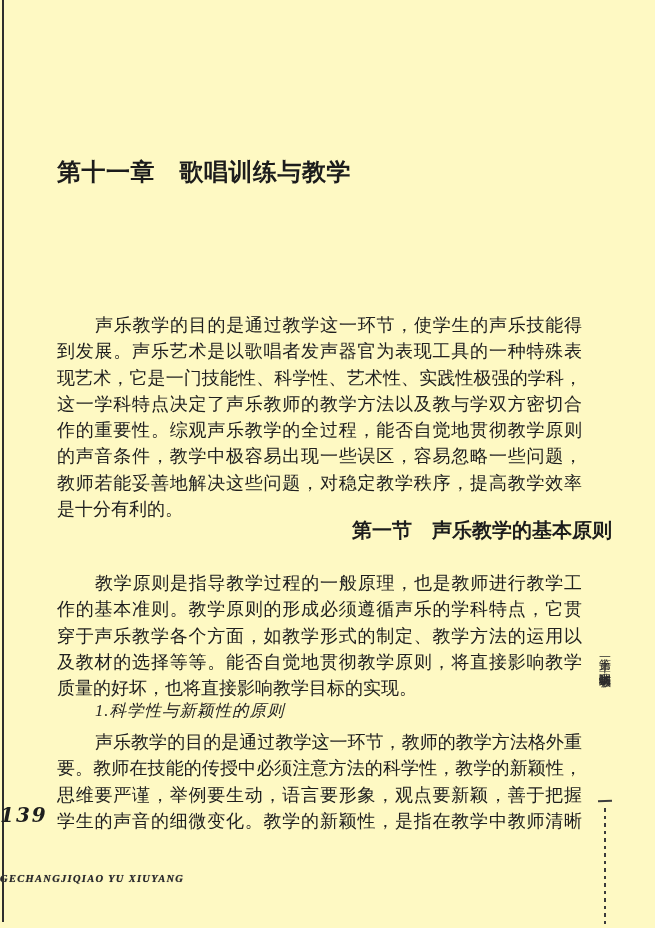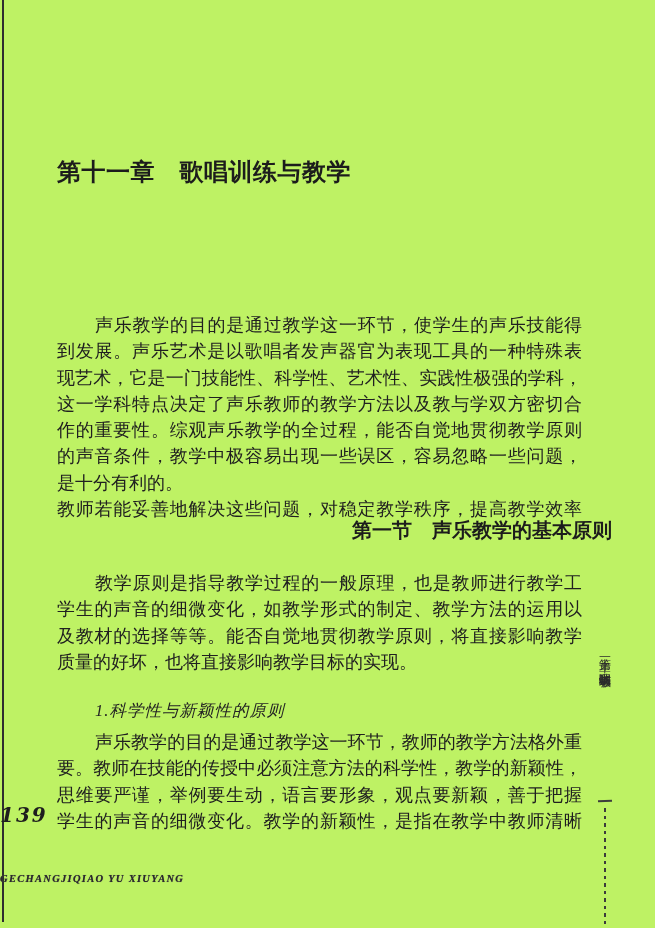--- a/index.html
+++ b/index.html
@@ -4,21 +4,21 @@
 <style>
   html,body{margin:0;padding:0;}
   body{
     width:655px;height:928px;
     background:#e9e9e9;
     font-family:"Liberation Serif", serif;
   }
   .page{
     position:relative;
     width:655px;height:928px;
-    background:#bef264;
+    background:#fef9c3;
     color:#222222;
     overflow:hidden;
   }
   
   .scan-edge{
     position:absolute;left:2px;top:0;width:2px;height:922px;
     background:#2e2e2e;
   }
   .chapter-title{
     position:absolute;left:57px;top:156px;margin:0;
@@ -105,31 +105,32 @@
 
   <h1 class="chapter-title">第十一章　歌唱训练与教学</h1>
 
   <div class="para p1">
     <div class="line indent">声乐教学的目的是通过教学这一环节，使学生的声乐技能得</div>
     <div class="line">到发展。声乐艺术是以歌唱者发声器官为表现工具的一种特殊表</div>
     <div class="line">现艺术，它是一门技能性、科学性、艺术性、实践性极强的学科，</div>
     <div class="line">这一学科特点决定了声乐教师的教学方法以及教与学双方密切合</div>
     <div class="line">作的重要性。综观声乐教学的全过程，能否自觉地贯彻教学原则</div>
     <div class="line">的声音条件，教学中极容易出现一些误区，容易忽略一些问题，</div>
+    <div class="line">教师若能妥善地解决这些问题，对稳定教学秩序，提高教学效率</div>
     <div class="line short">是十分有利的。</div>
-    <div class="line">教师若能妥善地解决这些问题，对稳定教学秩序，提高教学效率</div>
   </div>
 
   <div class="heading-wrap">
     <h2 class="section-heading">第一节　声乐教学的基本原则</h2>
   </div>
 
   <div class="para p2">
     <div class="line indent">教学原则是指导教学过程的一般原理，也是教师进行教学工</div>
-    <div class="line">学生的声音的细微变化，如教学形式的制定、教学方法的运用以</div>
+    <div class="line">作的基本准则。教学原则的形成必须遵循声乐的学科特点，它贯</div>
+    <div class="line">穿于声乐教学各个方面，如教学形式的制定、教学方法的运用以</div>
     <div class="line">及教材的选择等等。能否自觉地贯彻教学原则，将直接影响教学</div>
     <div class="line short">质量的好坏，也将直接影响教学目标的实现。</div>
   </div>
 
   <div class="subheading">1.科学性与新颖性的原则</div>
 
   <div class="para p3">
     <div class="line indent">声乐教学的目的是通过教学这一环节，教师的教学方法格外重</div>
     <div class="line">要。教师在技能的传授中必须注意方法的科学性，教学的新颖性，</div>
     <div class="line">思维要严谨，举例要生动，语言要形象，观点要新颖，善于把握</div>

